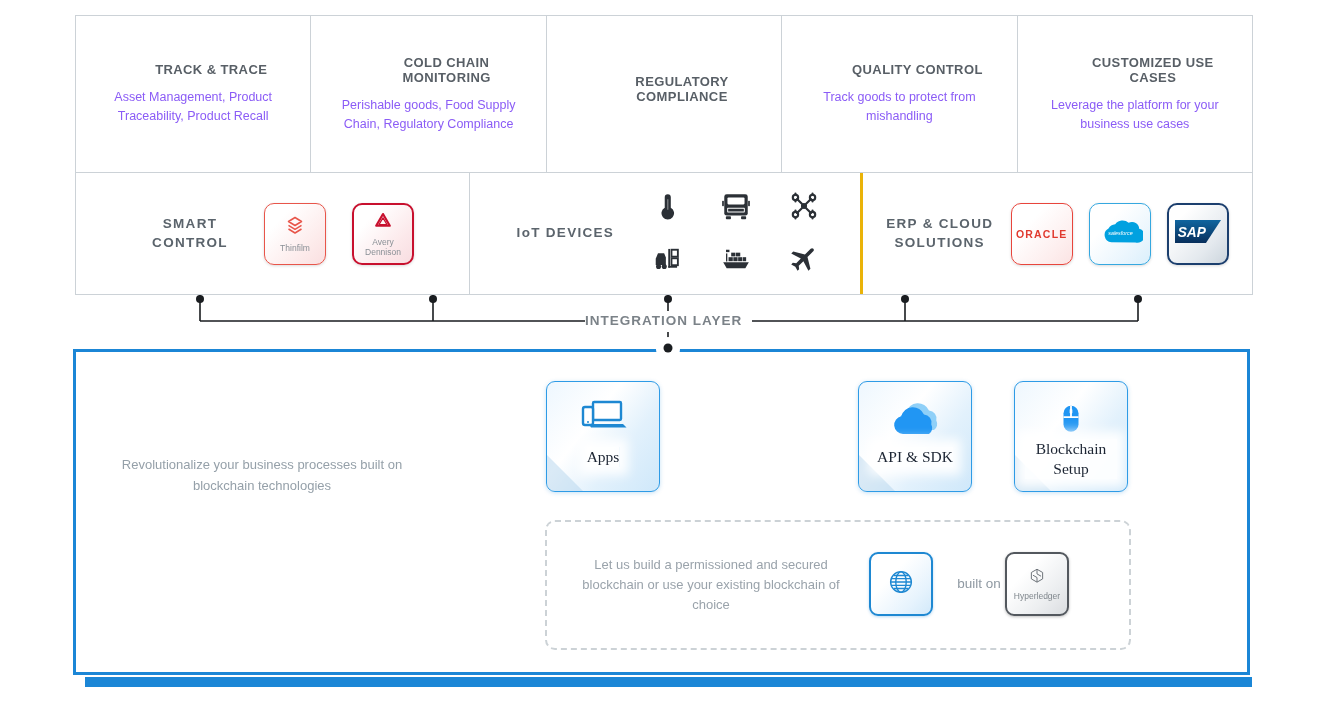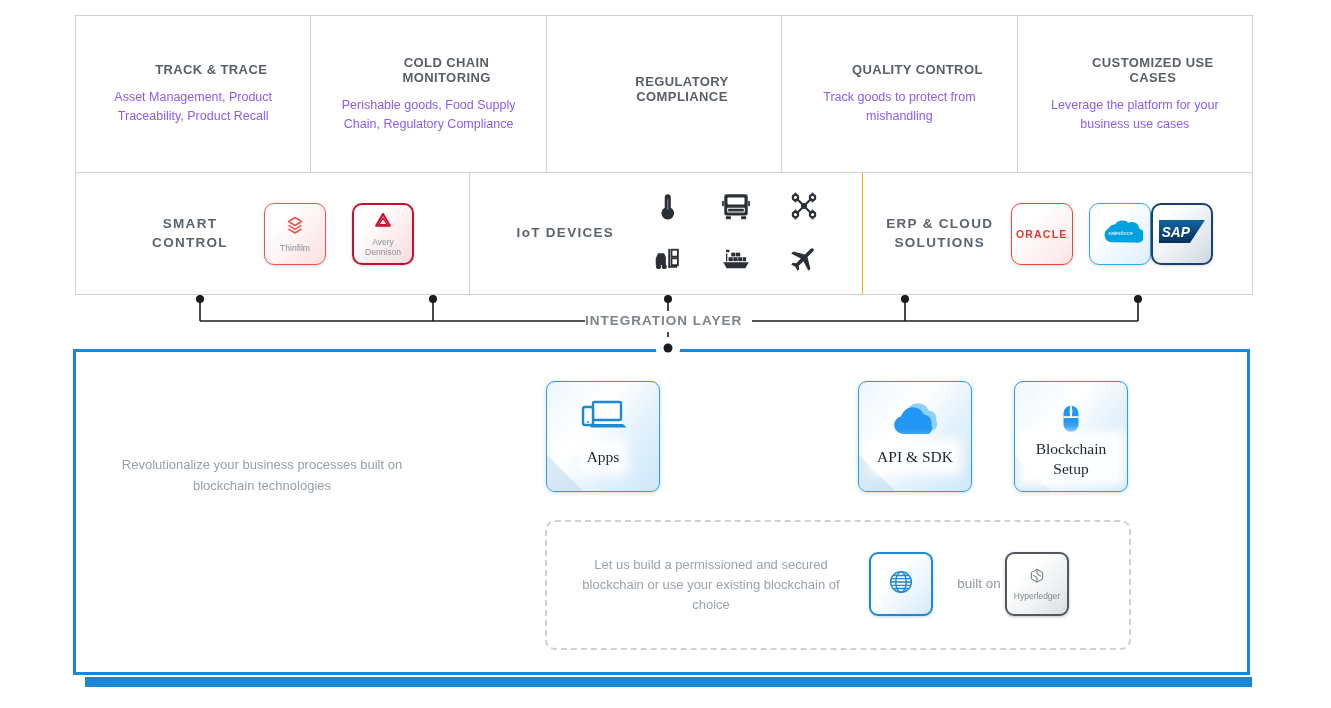--- a/index.html
+++ b/index.html
@@ -13,21 +13,21 @@
     justify-content:center;align-items:center;text-align:center;padding:0 14px;box-sizing:border-box;}
   .uc-cell:last-child{border-right:none;}
   .uc-title{font-size:13px;font-weight:bold;color:#585f66;letter-spacing:.4px;margin-bottom:11px;margin-left:36px;}
   .uc-desc{font-size:12.5px;color:#8b5cf6;line-height:1.5;max-width:210px;}
 
   
   .mid-row{position:absolute;left:75px;top:172px;width:1178px;height:123px;
     border:1px solid #ccd2d7;box-sizing:border-box;display:flex;}
   .mid-sec{display:flex;align-items:center;box-sizing:border-box;height:100%;}
   .sec1{width:395px;border-right:1px solid #ccd2d7;padding-left:58px;}
-  .sec2{width:393px;border-right:1px solid #eab308;padding-left:40px;}
+  .sec2{width:393px;border-right:3px solid #eab308;padding-left:40px;}
   .sec3{width:390px;padding-left:16px;}
   .sec-label{font-size:13.5px;font-weight:bold;color:#5b646c;letter-spacing:1.3px;line-height:1.4;text-align:center;}
   .sec1 .sec-label{width:112px;}
   .sec2 .sec-label{width:110px;}
   .sec3 .sec-label{width:122px;}
 
   .logo-card{width:62px;height:62px;border-radius:10px;box-sizing:border-box;
     display:flex;flex-direction:column;align-items:center;justify-content:center;
     box-shadow:0 1px 3px rgba(0,0,0,.15);}
   .logo-card .lc-name{font-size:8.5px;color:#8a9096;line-height:1.15;text-align:center;margin-top:2px;}
@@ -35,21 +35,21 @@
     background:linear-gradient(133deg,#ffffff 25%,#fdecec 70%,#fadfe0 100%);}
   .card-avery{margin-left:26px;border:2px solid #c8102e;
     background:linear-gradient(133deg,#ffffff 25%,#fcе9eb 70%,#f8dde1 100%);
     background:linear-gradient(133deg,#ffffff 25%,#fce9eb 70%,#f8dde1 100%);}
   .card-oracle{margin-left:10px;border:1.6px solid #e8453c;
     background:linear-gradient(133deg,#ffffff 30%,#fdeeee 75%,#fbe3e3 100%);
     justify-content:center;}
   .oracle-text{font-size:10.5px;font-weight:bold;color:#e03a2f;letter-spacing:1.2px;}
   .card-salesforce{margin-left:16px;border:1.6px solid #35a8e0;
     background:linear-gradient(133deg,#ffffff 30%,#e9f5fd 75%,#daeffb 100%);}
-  .card-sap{border:2px solid #1c3f6e;
+  .card-sap{margin-left:16px;border:2px solid #1c3f6e;
     background:linear-gradient(133deg,#ffffff 20%,#e4e9ee 70%,#ccd5dd 100%);}
 
   .iot-grid{display:grid;grid-template-columns:repeat(3,68px);grid-auto-rows:52px;
     margin-left:14px;align-items:center;justify-items:center;}
 
   
   .overlay{position:absolute;left:0;top:0;width:1331px;height:708px;pointer-events:none;z-index:5;}
   .int-label{position:absolute;left:585px;top:313px;width:167px;z-index:6;
     font-size:13.5px;font-weight:bold;color:#7b8288;letter-spacing:1px;background:#fff;}
 

